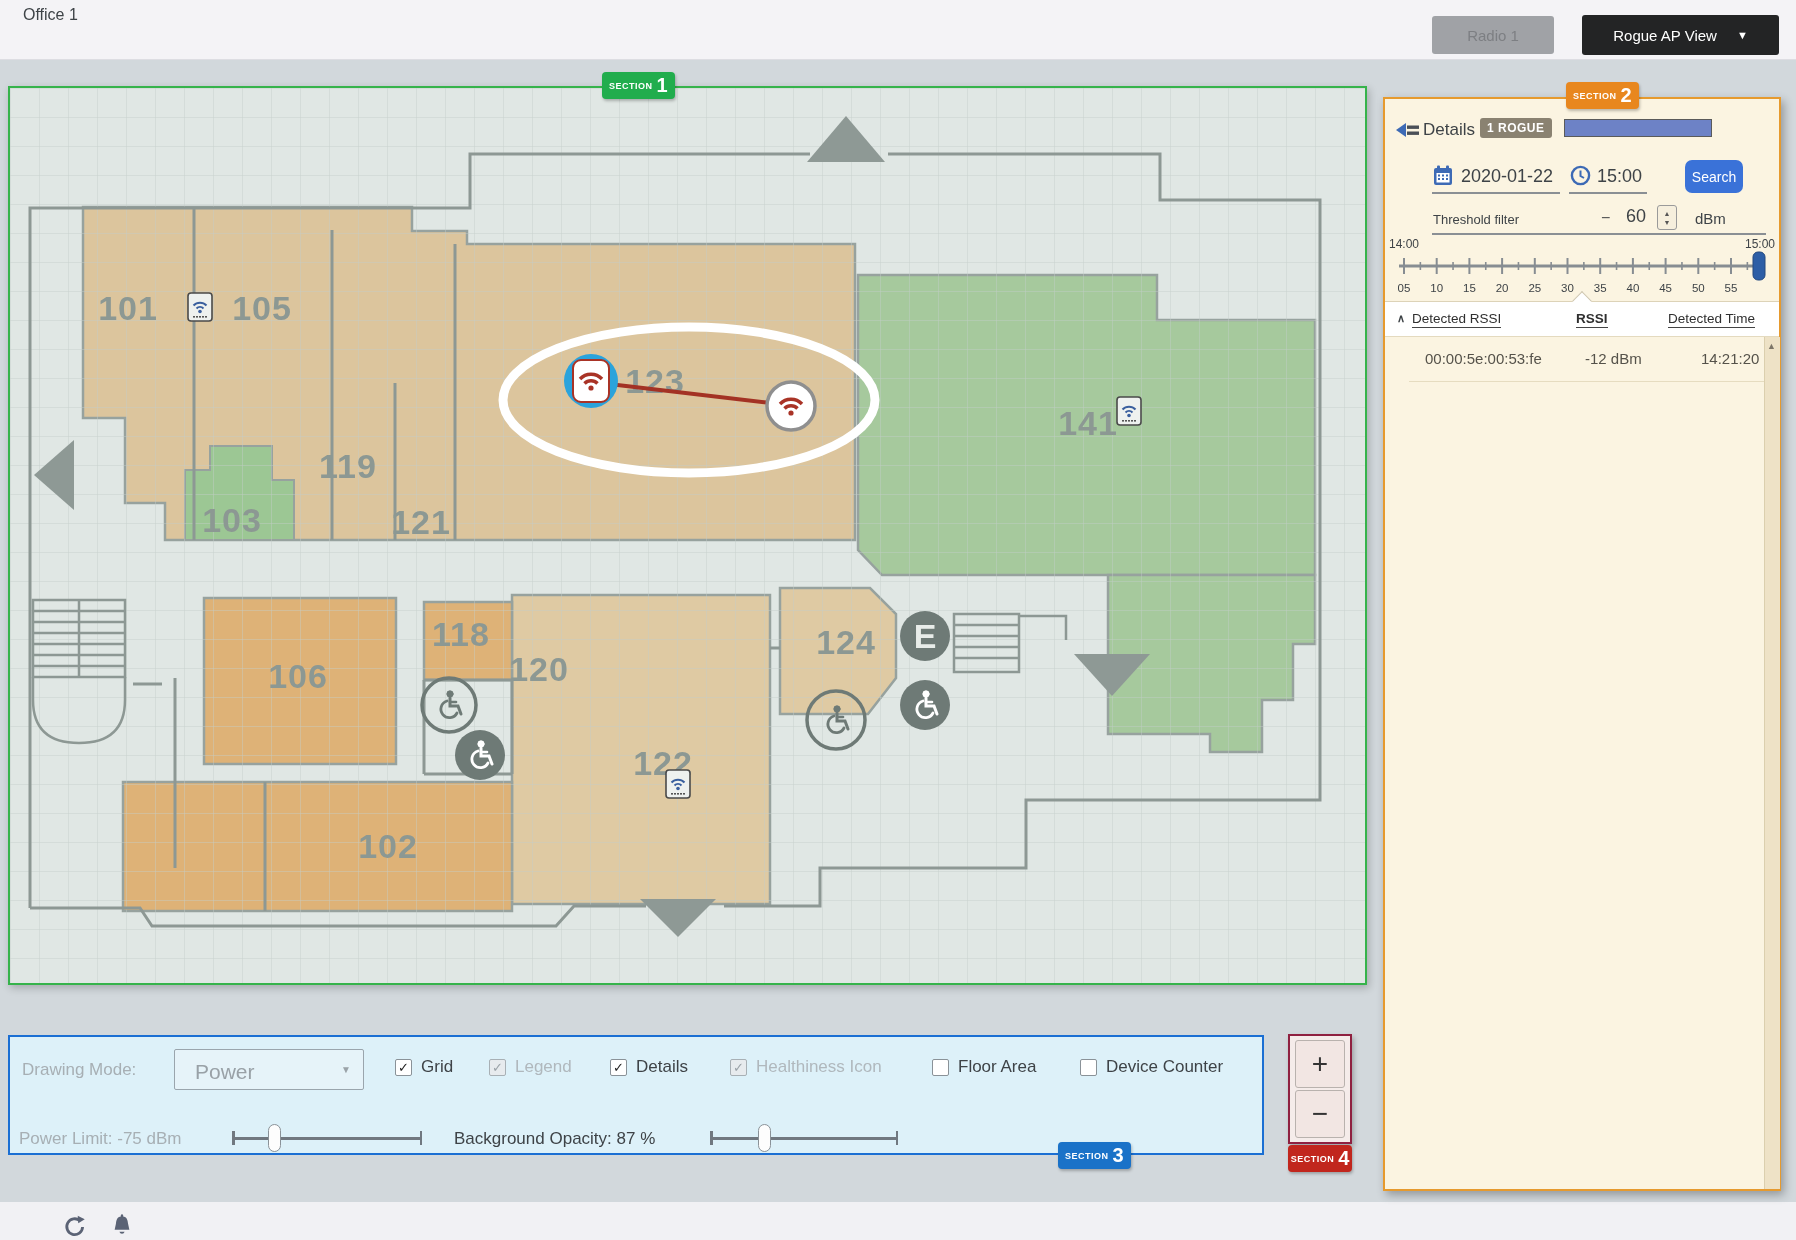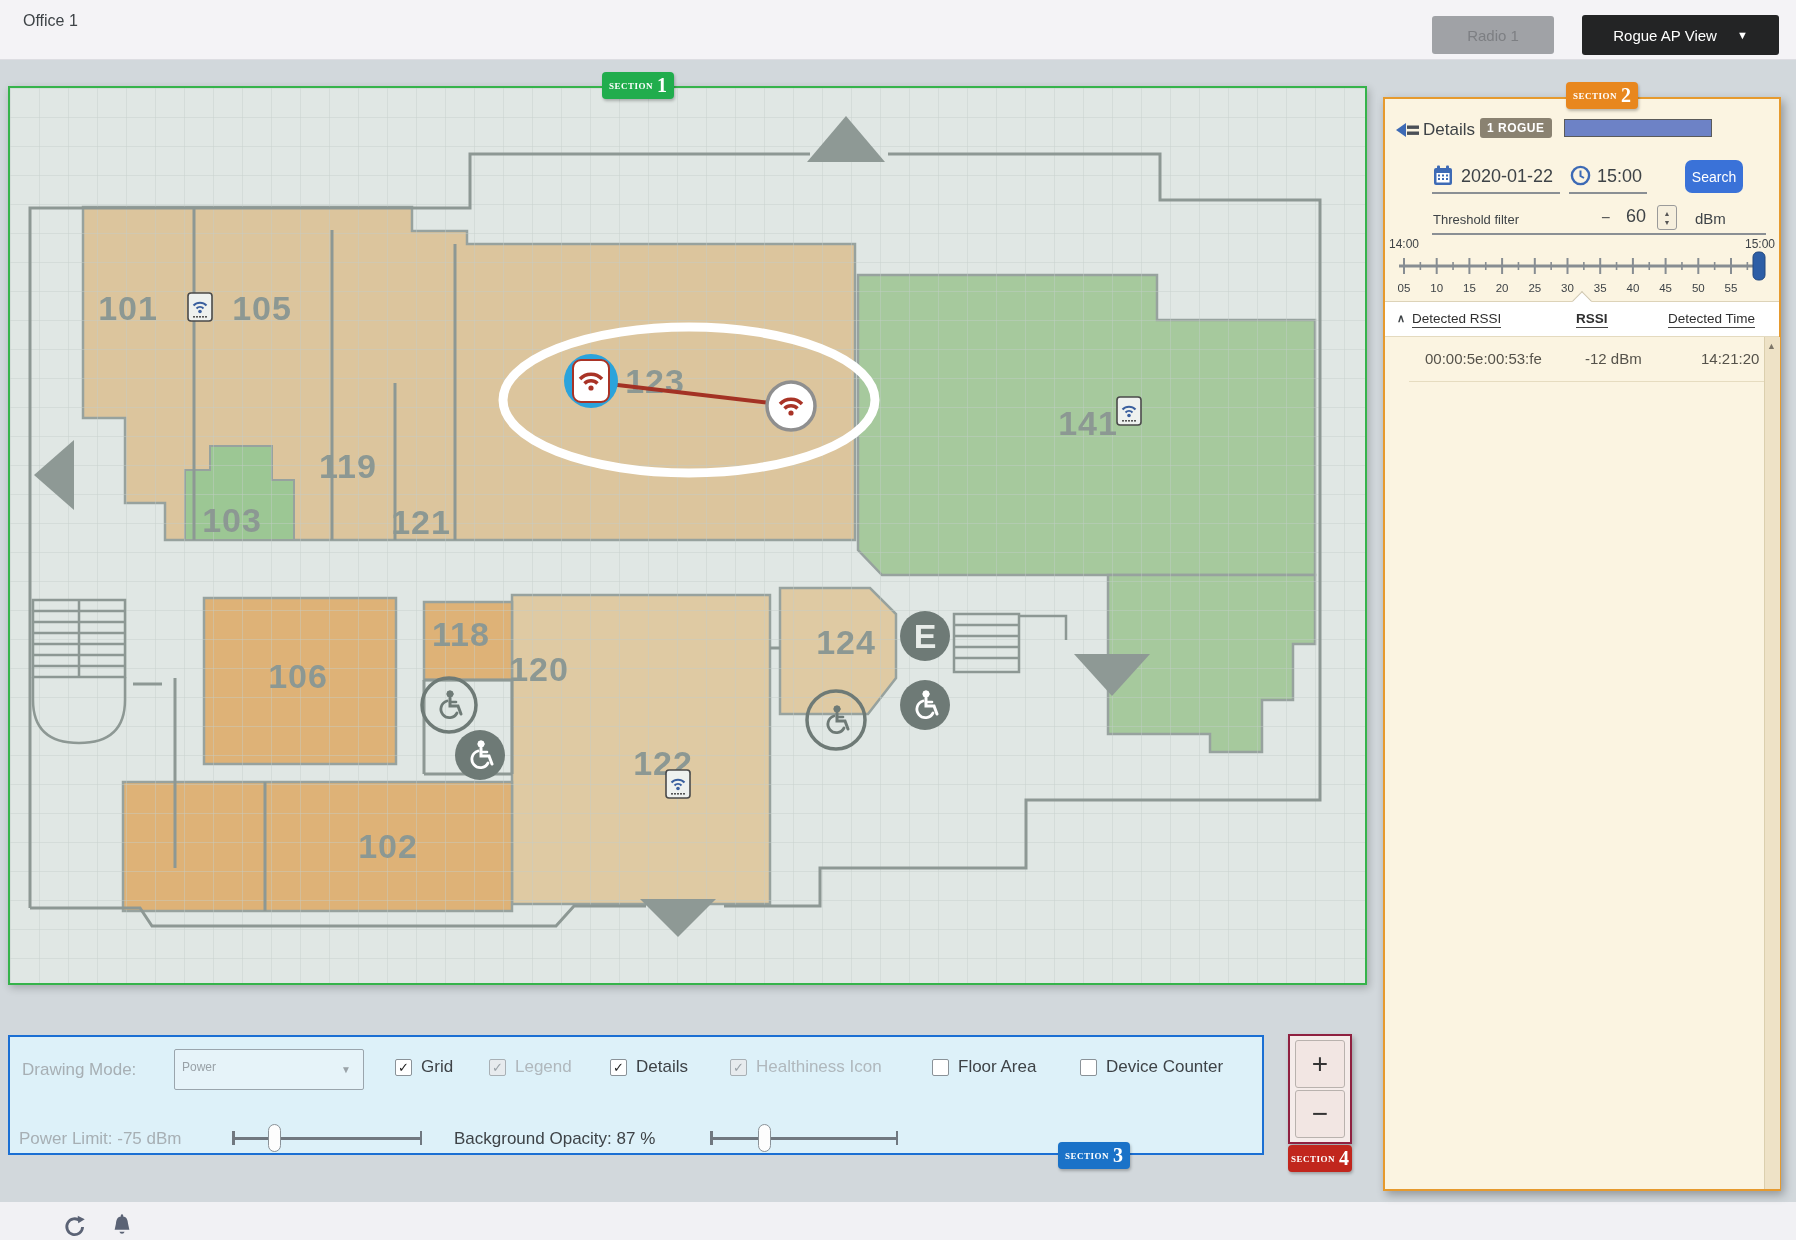--- a/index.html
+++ b/index.html
@@ -2,38 +2,38 @@
 <html><head>
 <meta charset="utf-8">
 <style>
   * { margin:0; padding:0; box-sizing:border-box; }
   html,body { width:1796px; height:1240px; overflow:hidden;
     font-family:"Liberation Sans", sans-serif; background:#d2d8dc; }
 
   
   .topbar { position:absolute; left:0; top:0; width:1796px; height:60px;
     background:#f4f3f6; border-bottom:1px solid #dddde2; z-index:30; }
-  .app-title { position:absolute; left:23px; top:12px; font-size:16px; color:#3e4347; }
+  .app-title { position:absolute; left:23px; top:6px; font-size:16px; color:#3e4347; }
   .btn-radio { position:absolute; left:1432px; top:16px; width:122px; height:38px;
     background:#a0a2a6; color:#7d7f83; border:none; border-radius:3px; font-size:15px; }
   .btn-view { position:absolute; left:1582px; top:15px; width:197px; height:40px;
     background:#232425; color:#fff; border:none; border-radius:3px; font-size:15px;
     display:flex; align-items:center; justify-content:center; gap:20px; }
   .btn-view .caret { font-size:11px; }
 
   
   .map-wrap { position:absolute; left:8px; top:86px; width:1359px; height:899px;
     border:2px solid #36b34b; background:#e0e7e4; box-shadow:2px 3px 8px rgba(0,0,0,.22); }
   #map-svg { width:100%; height:100%; display:block; }
   #map-svg text.room { font-weight:bold; font-size:34px; fill:#8c9893; letter-spacing:1px; }
 
   
   .sec-badge { position:absolute; display:flex; align-items:center; gap:4px;
     padding:2px 7px 2px 7px; border-radius:4px; color:#fff; z-index:40;
-    box-shadow:1px 2px 3px rgba(0,0,0,.25);font-family:Liberation Serif, serif; }
+    box-shadow:1px 2px 3px rgba(0,0,0,.25); }
   .sec-badge .w { font-size:9px; font-weight:bold; letter-spacing:.5px; }
   .sec-badge .n { font-size:20px; font-weight:bold; }
   .s1 { left:602px; top:72px; background:#21ad4d; }
   .s2 { left:1566px; top:82px; background:#e8871e; }
   .s3 { left:1058px; top:1142px; background:#1a72c8; }
   .s4 { left:1288px; top:1145px; background:#c1261d; width:64px; justify-content:center; }
 
   
   .panel { position:absolute; left:1383px; top:97px; width:398px; height:1094px;
     background:#fbf4e1; border:2px solid #e69a2e; box-shadow:3px 4px 9px rgba(0,0,0,.3); z-index:20; }
@@ -82,21 +82,21 @@
   .scrollbar { position:absolute; left:379px; top:238px; width:16px; height:852px;
     background:#eee2c6; border-left:1px solid #dbcfae; }
   .scrollbar .up { position:absolute; left:2px; top:4px; font-size:9px; color:#7d7668; }
 
   
   .controls { position:absolute; left:8px; top:1035px; width:1256px; height:120px;
     background:#ddf1f9; border:2px solid #1b6fd3; z-index:20; }
   .dm-label { position:absolute; left:12px; top:23px; font-size:17px; color:#a7afb4; }
   .dropdown { position:absolute; left:164px; top:12px; width:190px; height:41px;
     border:1px solid #9aa5ad; background:#e6f3f9; border-radius:2px; }
-  .dropdown .val { position:absolute; left:7px; top:10px; font-size:12px; color:#99a1a7; }
+  .dropdown .val { position:absolute; left:20px; top:10px; font-size:21px; color:#99a1a7; }
   .dropdown .dd-caret { position:absolute; right:12px; top:14px; font-size:10px; color:#9aa2a8; }
 
   .cb-item { position:absolute; top:20px; display:flex; align-items:center; gap:9px; }
   .cb-box { width:17px; height:17px; border:1.5px solid #8a9298; border-radius:2px;
     background:#fff; font-size:13px; line-height:15px; text-align:center; color:#222; }
   .cb-box.dis { border-color:#a8b0b5; background:#e7ebee; color:#9aa2a8; }
   .cb-lab { font-size:17px; color:#3e4347; }
   .cb-lab.dis { color:#b0b8bd; }
 
   .pl-label { position:absolute; left:9px; top:92px; font-size:17px; color:#a7afb4; }

